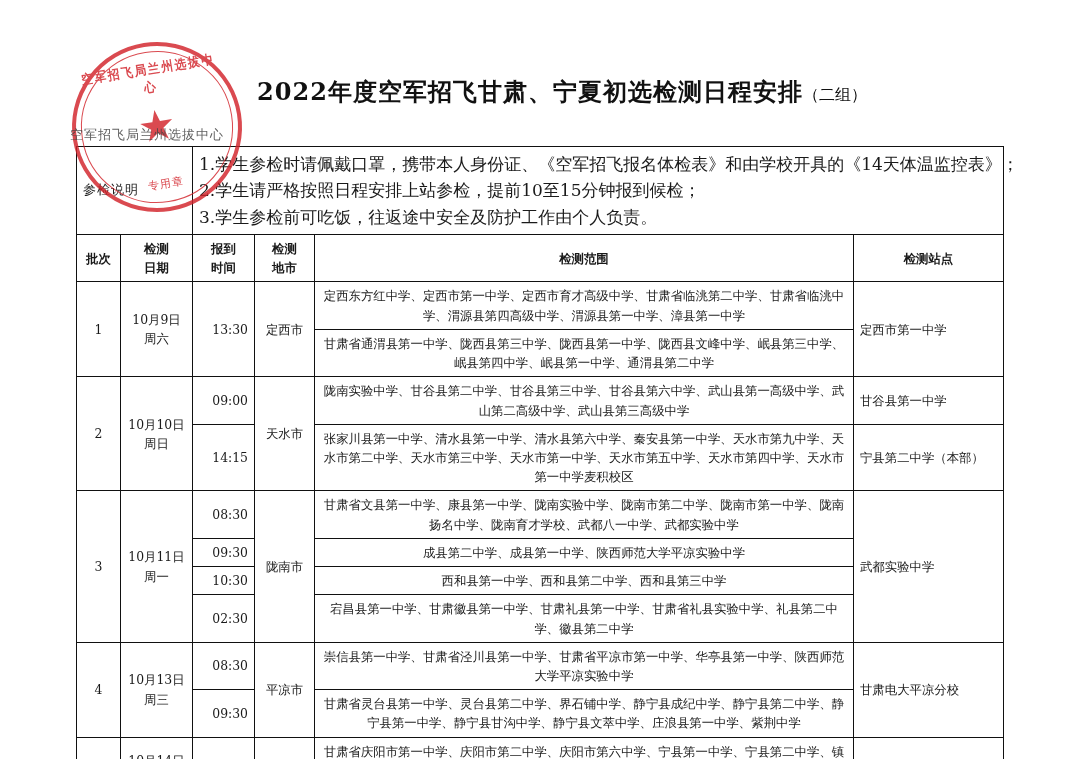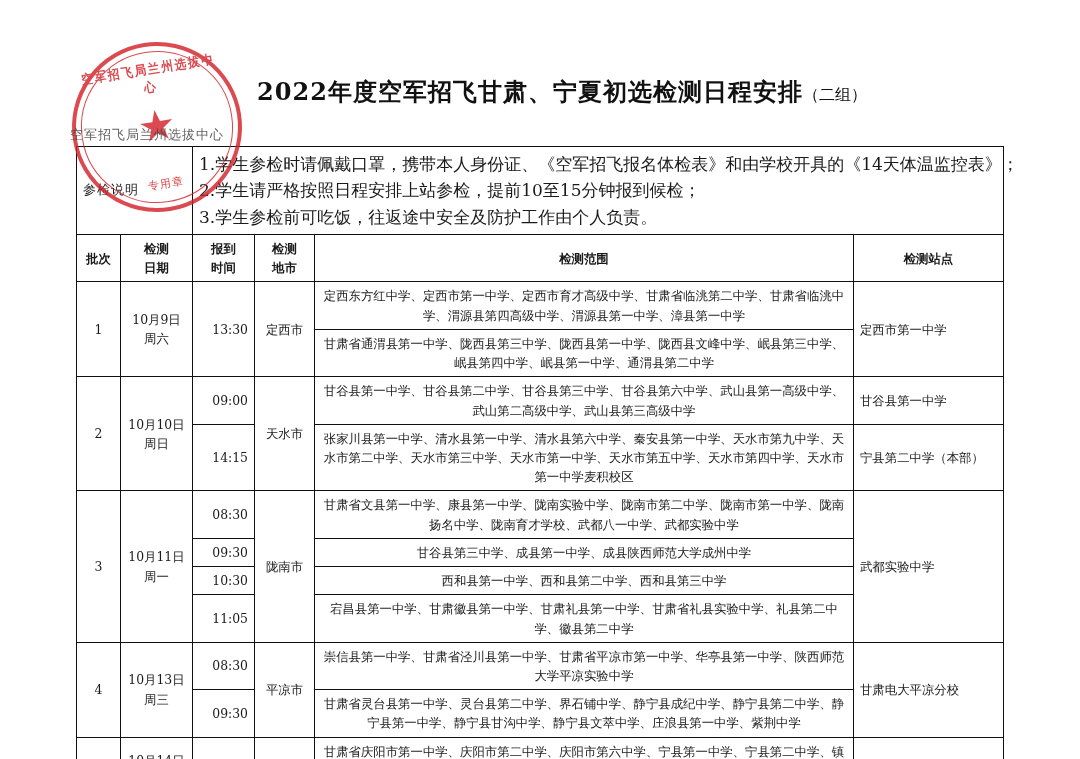--- a/index.html
+++ b/index.html
@@ -222,21 +222,21 @@
       </tr>
 
       <tr>
         <td class="center" rowspan="2">2</td>
         <td class="center date-cell" rowspan="2">
           <div>10月10日</div>
           <div>周日</div>
         </td>
         <td class="time">09:00</td>
         <td class="center" rowspan="2">天水市</td>
-        <td class="scope">甘谷县第一中学、甘谷县第二中学、甘谷县第三中学、甘谷县第六中学、武山县第一高级中学、武山第二高级中学、武山县第三高级中学</td>
+        <td class="scope">陇南实验中学、甘谷县第二中学、甘谷县第三中学、甘谷县第六中学、武山县第一高级中学、武山第二高级中学、武山县第三高级中学</td>
         <td class="site">甘谷县第一中学</td>
       </tr>
       <tr>
         <td class="time">14:15</td>
         <td class="scope">张家川县第一中学、清水县第一中学、清水县第六中学、秦安县第一中学、天水市第九中学、天水市第二中学、天水市第三中学、天水市第一中学、天水市第五中学、天水市第四中学、天水市第一中学麦积校区</td>
         <td class="site">宁县第二中学（本部）</td>
       </tr>
 
       <tr>
         <td class="center" rowspan="4">3</td>
@@ -244,28 +244,28 @@
           <div>10月11日</div>
           <div>周一</div>
         </td>
         <td class="time">08:30</td>
         <td class="center" rowspan="4">陇南市</td>
         <td class="scope">甘肃省文县第一中学、康县第一中学、陇南实验中学、陇南市第二中学、陇南市第一中学、陇南扬名中学、陇南育才学校、武都八一中学、武都实验中学</td>
         <td class="site" rowspan="4">武都实验中学</td>
       </tr>
       <tr>
         <td class="time">09:30</td>
-        <td class="scope">甘谷县第三中学、成县第一中学、成县陕西师范大学成州中学</td>
+        <td class="scope">成县第二中学、成县第一中学、陕西师范大学平凉实验中学</td>
       </tr>
       <tr>
         <td class="time">10:30</td>
         <td class="scope">西和县第一中学、西和县第二中学、西和县第三中学</td>
       </tr>
       <tr>
-        <td class="time">11:05</td>
+        <td class="time">02:30</td>
         <td class="scope">宕昌县第一中学、甘肃徽县第一中学、甘肃礼县第一中学、甘肃省礼县实验中学、礼县第二中学、徽县第二中学</td>
       </tr>
 
       <tr>
         <td class="center" rowspan="2">4</td>
         <td class="center date-cell" rowspan="2">
           <div>10月13日</div>
           <div>周三</div>
         </td>
         <td class="time">08:30</td>

